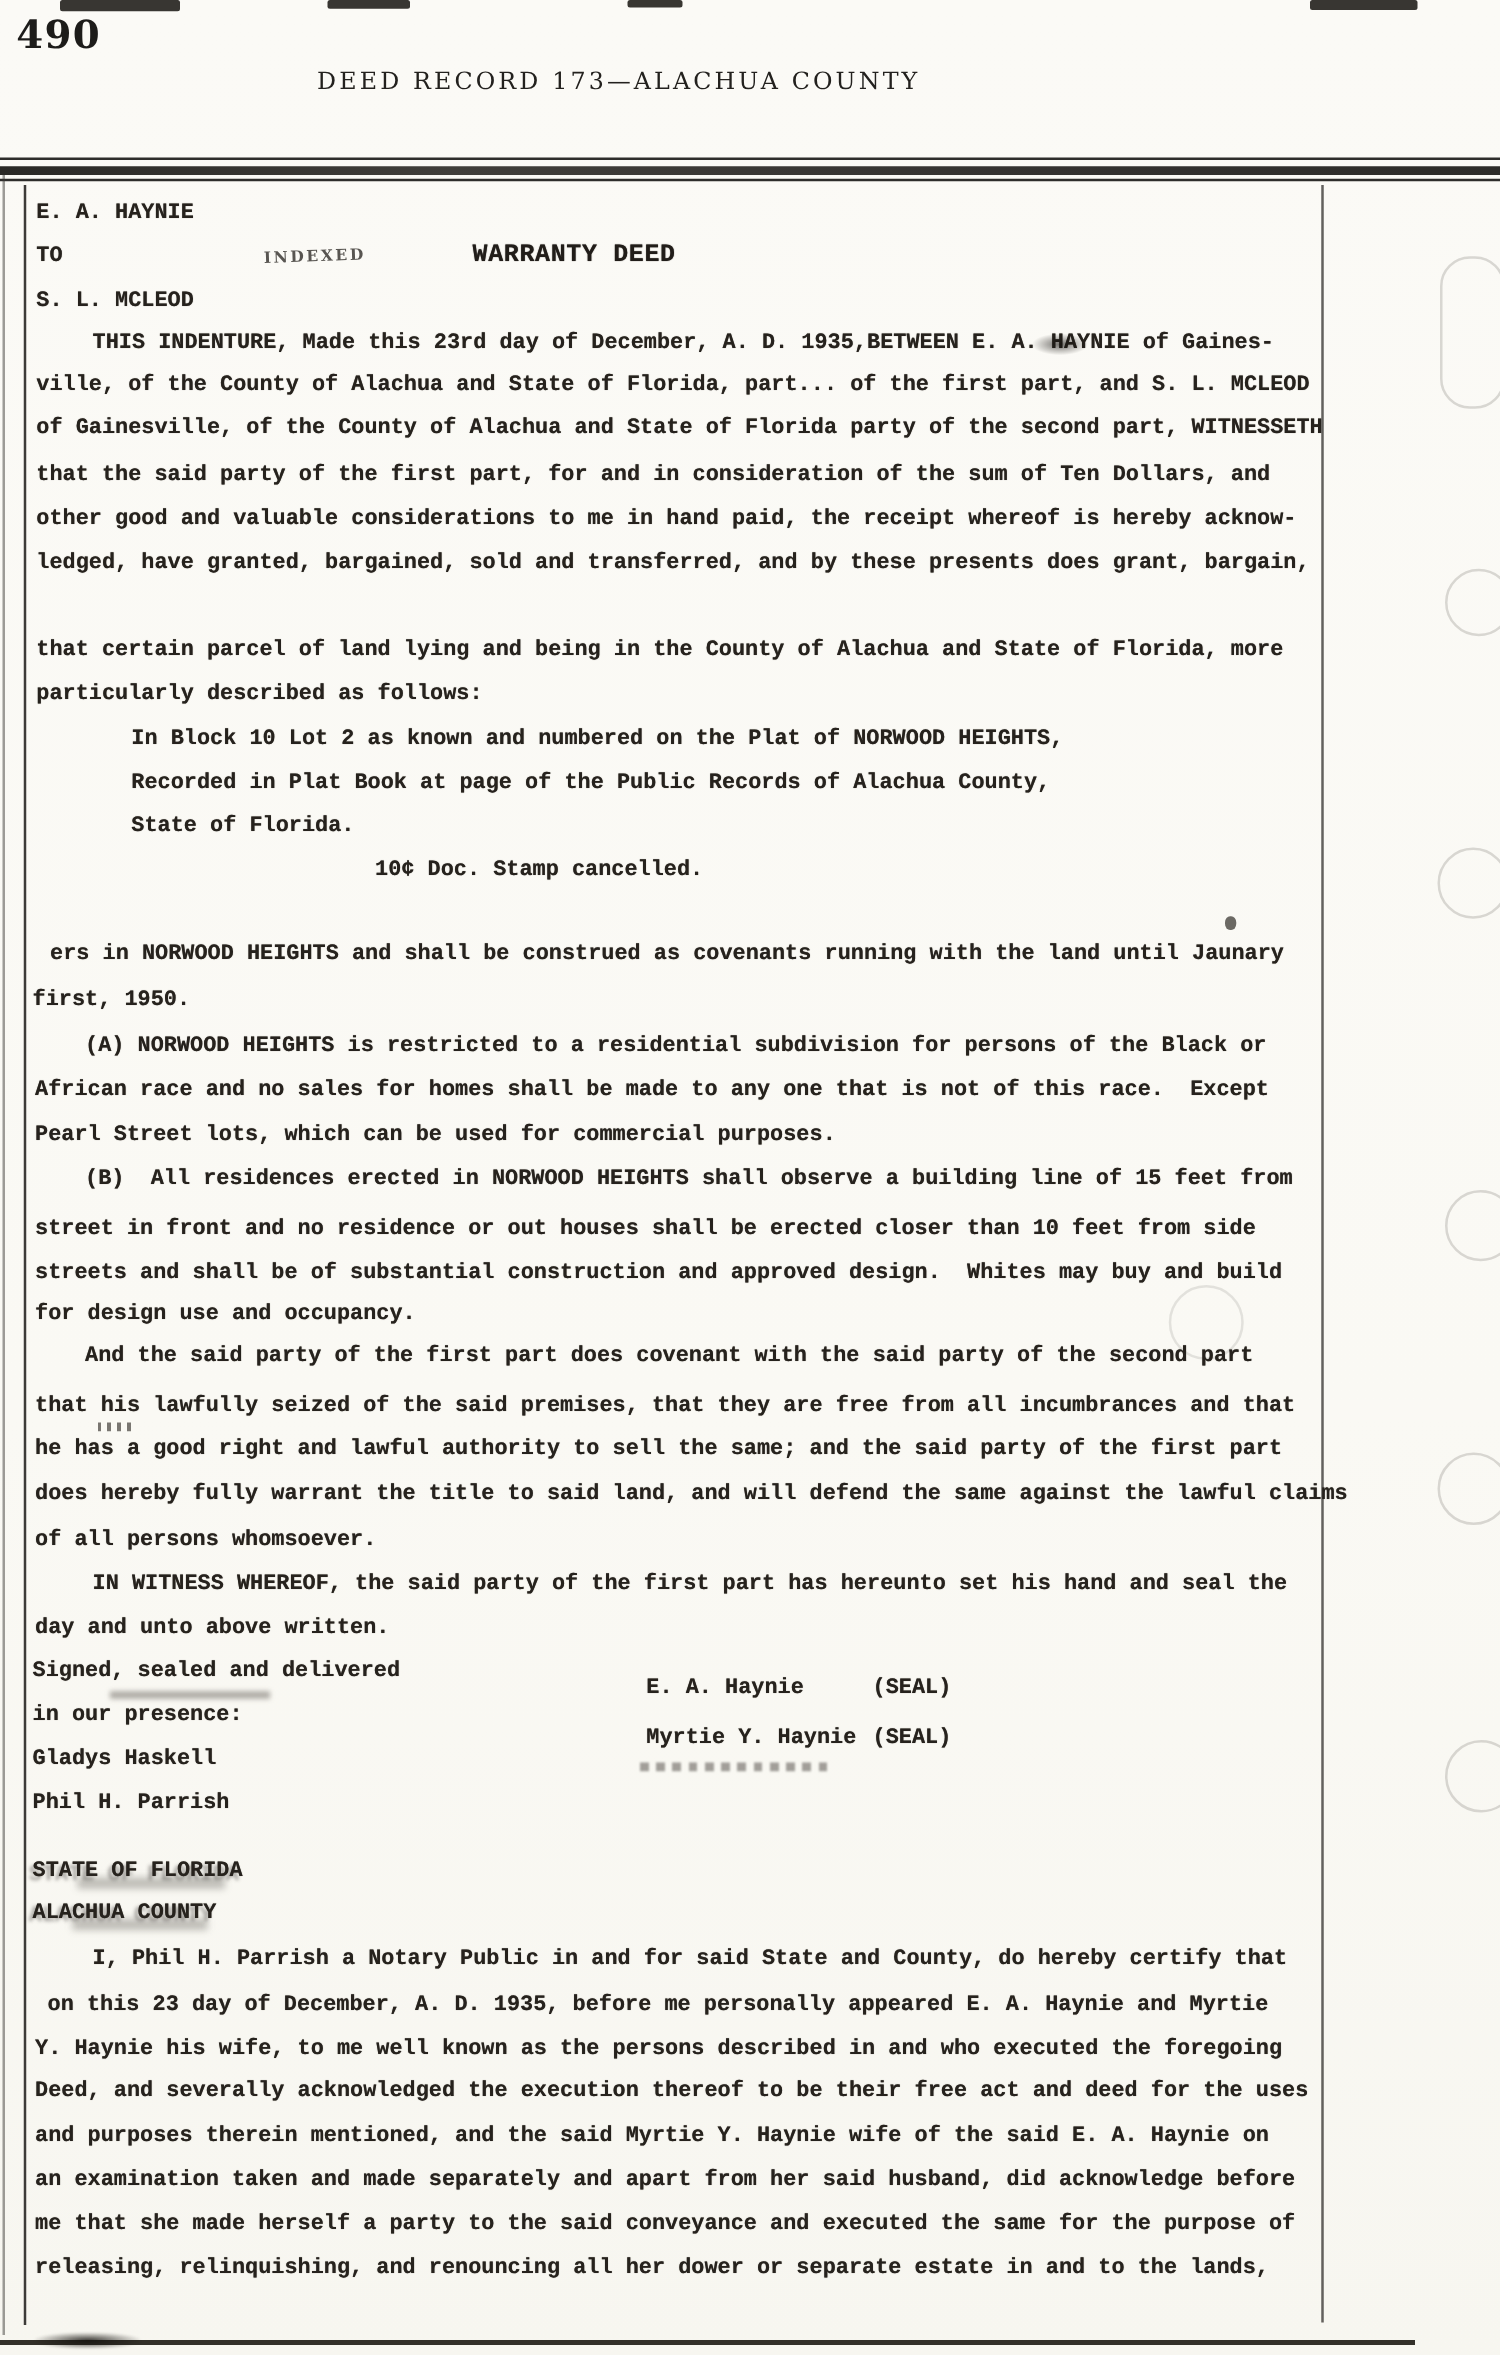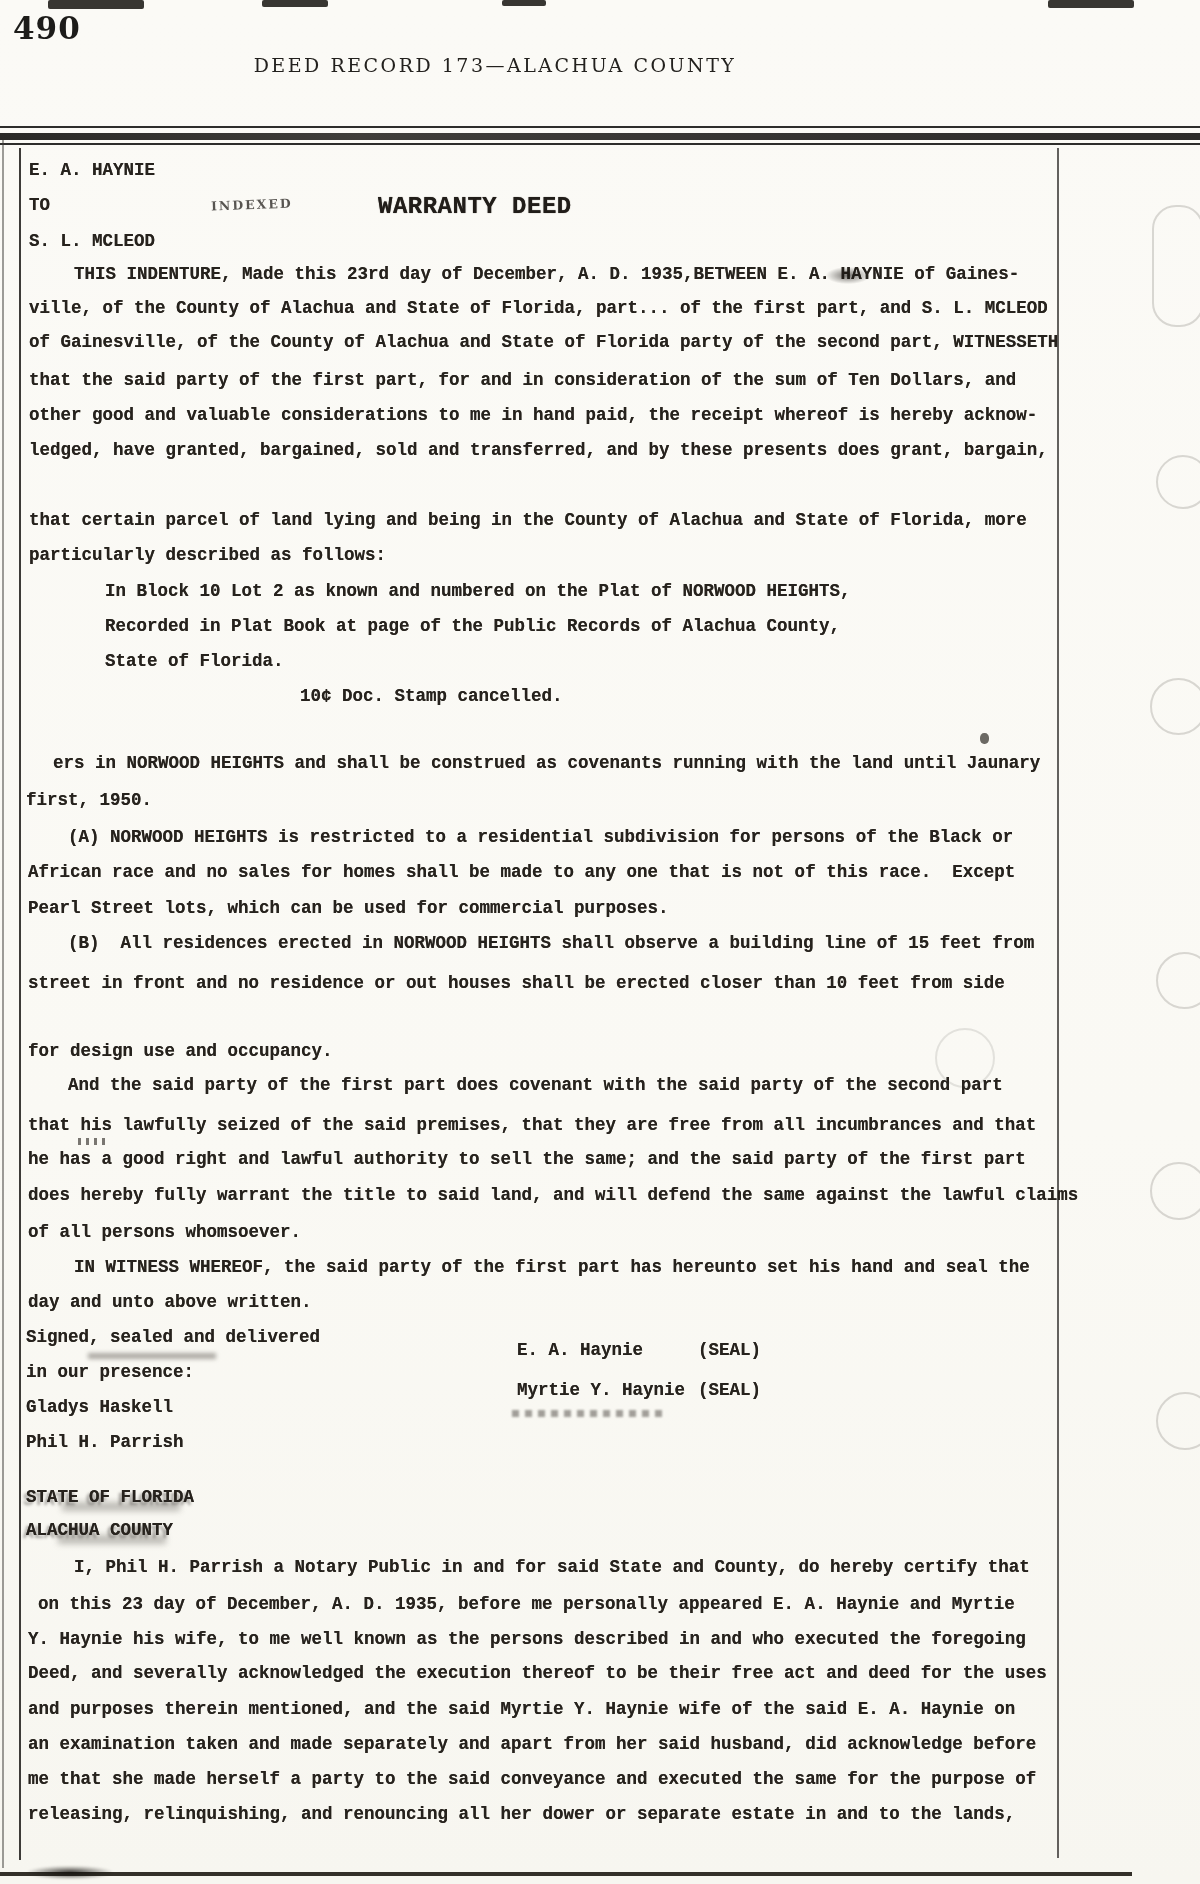--- a/index.html
+++ b/index.html
@@ -29,21 +29,21 @@
   }
   .rule-h{position:absolute;left:0;width:1200px;background:#2e2d2b;}
   .rule-v{position:absolute;background:#3d3b38;}
   .stamp-indexed{
     position:absolute;left:211px;top:197px;
     font-size:12.5px;letter-spacing:2px;color:#3c3935;opacity:.85;
     transform:rotate(-2deg);font-weight:600;
   }
   .deed-title{
     position:absolute;left:378px;top:193px;
-    font-size:24px;font-weight:700;letter-spacing:.5px;color:#211d19;
+    font-size:20px;font-weight:700;letter-spacing:.5px;color:#211d19;
     white-space:pre;text-shadow:0 0 .8px rgba(35,30,25,.9);
   }
   .hole{position:absolute;border:2px solid rgba(60,55,50,.18);border-radius:50%;}
   .artifact{position:absolute;background:#15130f;border-radius:2px;opacity:.85;}
   .smudge{position:absolute;pointer-events:none;}
   .smeared{text-shadow:-3px 3px 3px rgba(55,52,48,.45),0 0 .6px rgba(45,40,34,.75);}
 </style>
 </head>
 <body>
 
@@ -89,30 +89,31 @@
   <div class="tw" style="top:545px;">particularly described as follows:</div>
 
   <div class="smudge" style="left:826px;top:267px;width:44px;height:17px;background:radial-gradient(ellipse at center,rgba(22,19,15,.6) 0%,rgba(22,19,15,0) 72%);filter:blur(.5px);"></div>
 
   <div class="tw" style="top:581px;left:105px;">In Block 10 Lot 2 as known and numbered on the Plat of NORWOOD HEIGHTS,</div>
   <div class="tw" style="top:616px;left:105px;">Recorded in Plat Book at page of the Public Records of Alachua County,</div>
   <div class="tw" style="top:651px;left:105px;">State of Florida.</div>
 
   <div class="tw" style="top:686px;left:300px;">10¢ Doc. Stamp cancelled.</div>
 
-  <div class="tw" style="top:753px;left:40px;margin-left:13px;">ers in NORWOOD HEIGHTS and shall be construed as covenants running with the land until Jaunary</div>
+  <div class="tw" style="top:753px;left:40px;">ers in NORWOOD HEIGHTS and shall be construed as covenants running with the land until Jaunary</div>
   <div class="tw" style="top:790px;left:26px;">first, 1950.</div>
 
   <div class="tw" style="top:827px;left:68px;">(A) NORWOOD HEIGHTS is restricted to a residential subdivision for persons of the Black or</div>
   <div class="tw" style="top:862px;left:28px;">African race and no sales for homes shall be made to any one that is not of this race.  Except</div>
   <div class="tw" style="top:898px;left:28px;">Pearl Street lots, which can be used for commercial purposes.</div>
   <div class="smudge" style="left:980px;top:733px;width:9px;height:11px;background:rgba(30,27,22,.65);border-radius:45%;filter:blur(.4px);"></div>
 
   <div class="tw" style="top:933px;left:68px;">(B)  All residences erected in NORWOOD HEIGHTS shall observe a building line of 15 feet from</div>
   <div class="tw" style="top:973px;left:28px;">street in front and no residence or out houses shall be erected closer than 10 feet from side</div>
+  <div class="tw" style="top:1008px;left:28px;">streets and shall be of substantial construction and approved design.  Whites may buy and build</div>
   <div class="tw" style="top:1041px;left:28px;">for design use and occupancy.</div>
 
   <div class="tw" style="top:1075px;left:68px;">And the said party of the first part does covenant with the said party of the second part</div>
   <div class="tw" style="top:1115px;left:28px;">that his lawfully seized of the said premises, that they are free from all incumbrances and that</div>
   <div class="tw" style="top:1149px;left:28px;">he has a good right and lawful authority to sell the same; and the said party of the first part</div>
   <div class="tw" style="top:1185px;left:28px;">does hereby fully warrant the title to said land, and will defend the same against the lawful claims</div>
   <div class="tw" style="top:1222px;left:28px;">of all persons whomsoever.</div>
 
   <div class="smudge" style="left:78px;top:1138px;width:28px;height:7px;background:repeating-linear-gradient(90deg,rgba(35,30,25,.6) 0 3px,transparent 3px 8px);filter:blur(.4px);"></div>
 

